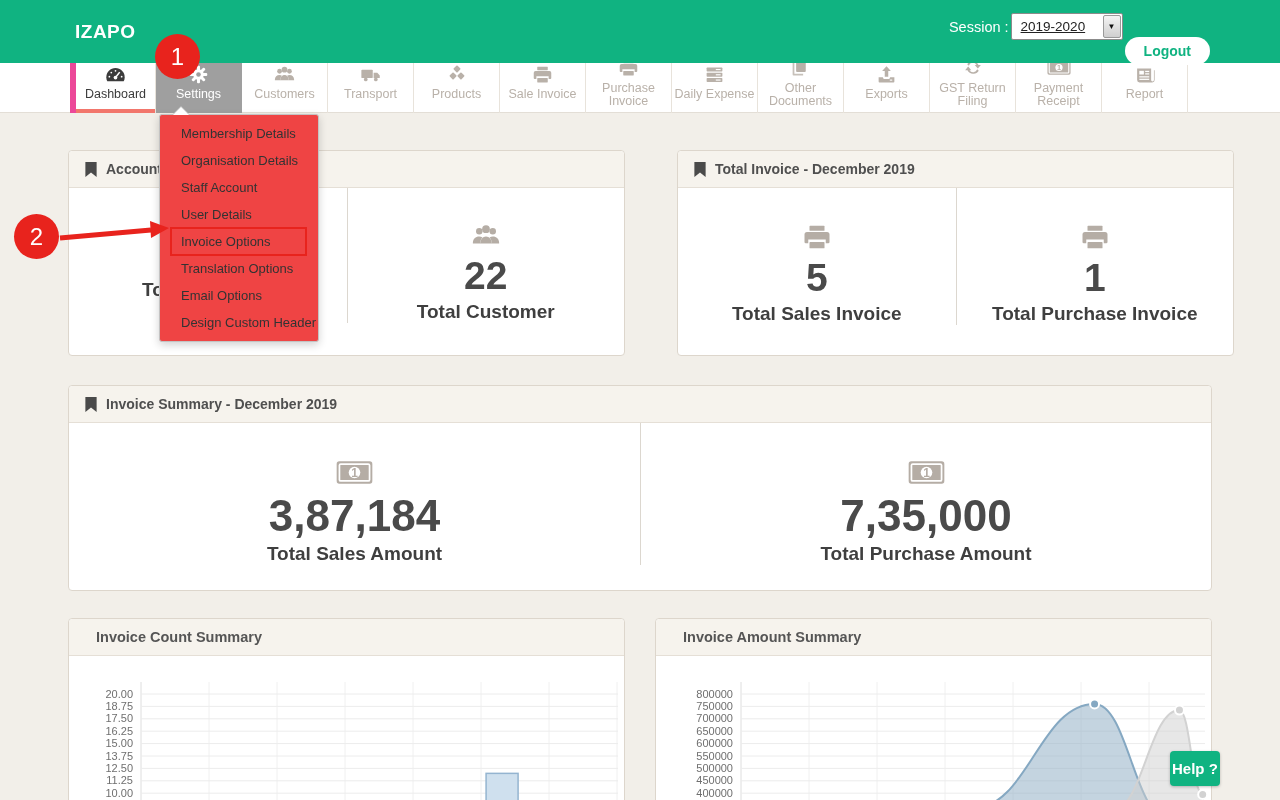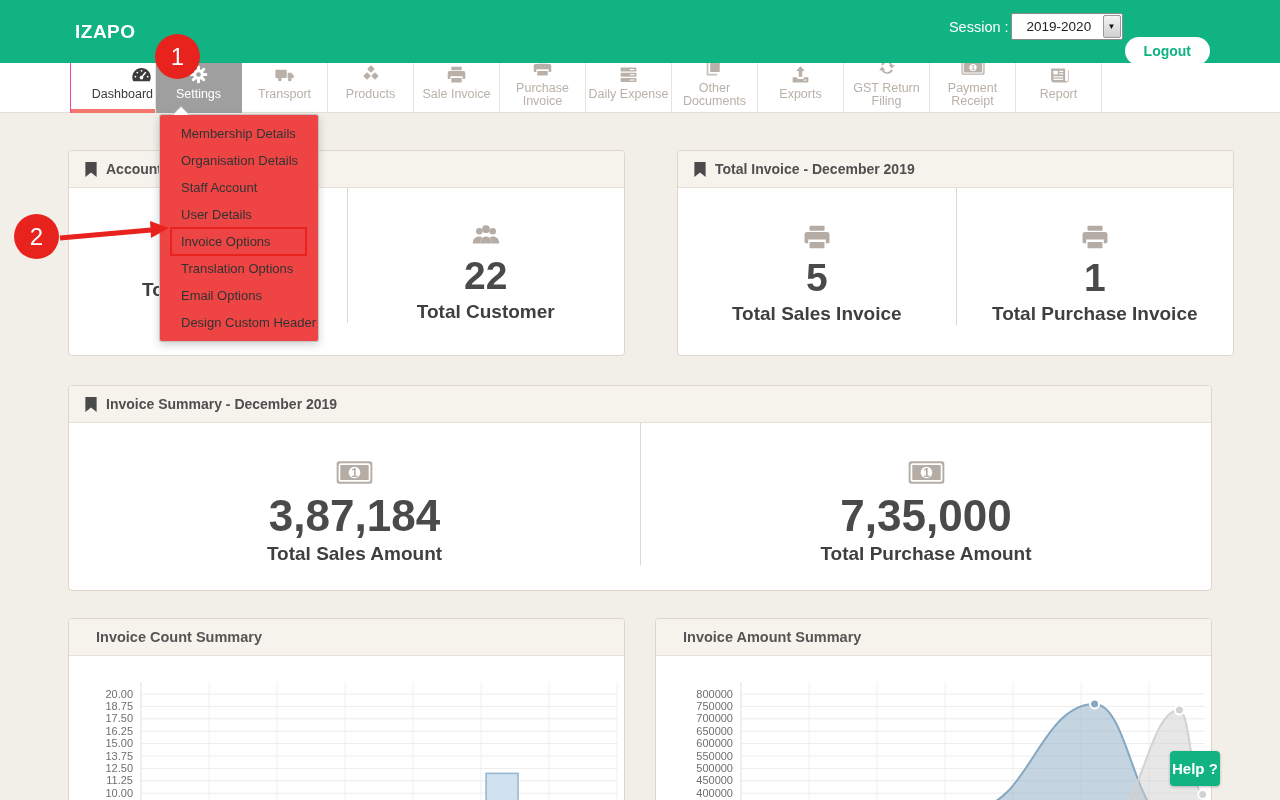--- a/index.html
+++ b/index.html
@@ -17,21 +17,21 @@
     background:#10b381; display:flex; align-items:center; z-index:6;
   }
   .brand { color:#fff; font-size:19px; font-weight:bold; letter-spacing:.5px; margin-left:75px; }
   .topbar-right { position:absolute; right:70px; top:0; height:53px; display:flex; align-items:center; gap:2px; }
   .session-label { color:#fff; font-size:14.5px; }
   .select {
     width:112px; height:27px; background:#fff; border:1px solid #8b8b8b;
     display:flex; align-items:center; justify-content:space-between;
     font-size:13.5px; color:#222; border-radius:2px; cursor:default;
   }
-  .select .sel-val { padding-left:15px; }
+  .select .sel-val { padding-left:9px;text-decoration:underline; }
   .select .sel-btn {
     width:18px; height:23px; margin-right:1px; border:1px solid #9a9a9a; border-radius:2px;
     background:linear-gradient(#f4f4f4,#cfcfcf);
     display:flex; align-items:center; justify-content:center;
     font-size:8px; color:#111;
   }
   .logout-btn {
     background:#fff; color:#10b381; font-weight:bold; font-size:14px;
     border:none; border-radius:15px; padding:6px 19px; cursor:pointer;margin-top:48px;
   }
@@ -40,21 +40,21 @@
     position:absolute; left:0; top:53px; width:1280px; height:60px;
     background:#fff; border-bottom:1px solid #e3ded6; z-index:5;
     display:flex; padding-left:70px;
   }
   .tab {
     width:86px; height:60px; border-right:1px solid #e8e3db;
     display:flex; flex-direction:column; align-items:center; justify-content:center;
     gap:2px; color:#b9b1a9; font-size:12.5px; line-height:1.08; text-align:center;
     cursor:pointer; position:relative; padding:2px 2px 4px 2px;
   }
-  .tab:first-child { border-left:1px solid #ec4899;align-items:flex-end; }
+  .tab:first-child { border-left:6px solid #ec4899; }
   .tab .ticon { height:24px; display:flex; align-items:center; justify-content:center; }
   .tab.active { color:#3b3b3b; }
   .tab.active::after { content:''; position:absolute; left:0; right:0; bottom:0; height:4px; background:#f2766c; }
   .tab.open { background:#9f9f9f; color:#fff; border-color:#9f9f9f; }
   
   .dropdown {
     position:absolute; left:159px; top:114px; width:160px; z-index:20;
     background:#ef4444; border:1px solid #c3c3c3; border-radius:3px;
     box-shadow:0 3px 8px rgba(0,0,0,.18); padding:5px 6px;
   }
@@ -154,20 +154,33 @@
             <rect x="10.3" y="2" width="3.4" height="20" rx="1.2"></rect>
             <rect x="10.3" y="2" width="3.4" height="20" rx="1.2" transform="rotate(45 12 12)"></rect>
             <rect x="10.3" y="2" width="3.4" height="20" rx="1.2" transform="rotate(90 12 12)"></rect>
             <rect x="10.3" y="2" width="3.4" height="20" rx="1.2" transform="rotate(135 12 12)"></rect>
             <circle cx="12" cy="12" r="6"></circle>
           </g>
           <circle cx="12" cy="12" r="2.6" fill="#9f9f9f"></circle>
         </svg>
       </span>
       <span>Settings</span>
+    </div>
+    <div class="tab">
+      <span class="ticon">
+        <svg viewBox="0 0 24 24" width="25" height="22" fill="currentColor">
+          <circle cx="6.6" cy="9" r="2.6"></circle>
+          <circle cx="17.4" cy="9" r="2.6"></circle>
+          <circle cx="12" cy="7.3" r="3.1"></circle>
+          <path d="M1.5 18.2c0-3 2.2-5 5-5 1 0 2 .3 2.7.8-1.1 1.1-1.7 2.5-1.7 4.2v.5H1.5z"></path>
+          <path d="M22.5 18.2c0-3-2.2-5-5-5-1 0-2 .3-2.7.8 1.1 1.1 1.7 2.5 1.7 4.2v.5h6z"></path>
+          <path d="M7.4 18.7c0-3.2 1.9-5.6 4.6-5.6s4.6 2.4 4.6 5.6z"></path>
+        </svg>
+      </span>
+      <span>Customers</span>
     </div>
     <div class="tab">
       <span class="ticon">
         <svg viewBox="0 0 24 24" width="24" height="21" fill="currentColor">
           <rect x="1" y="6.5" width="13" height="9.5" rx="1"></rect>
           <path d="M15 10h4.2L22 13.2V16h-7z"></path>
           <circle cx="6" cy="17.6" r="2.1"></circle>
           <circle cx="17.5" cy="17.6" r="2.1"></circle>
         </svg>
       </span>

